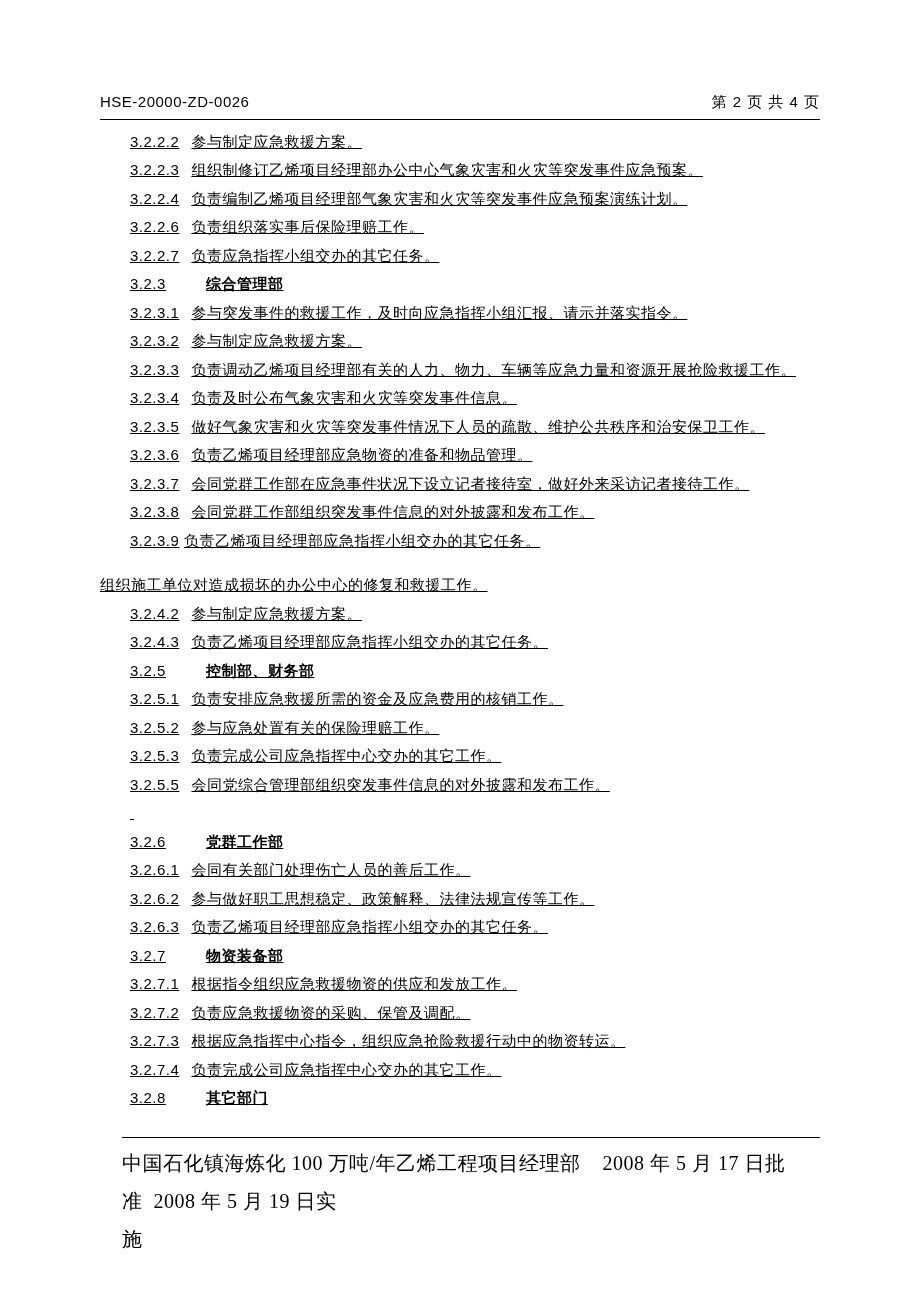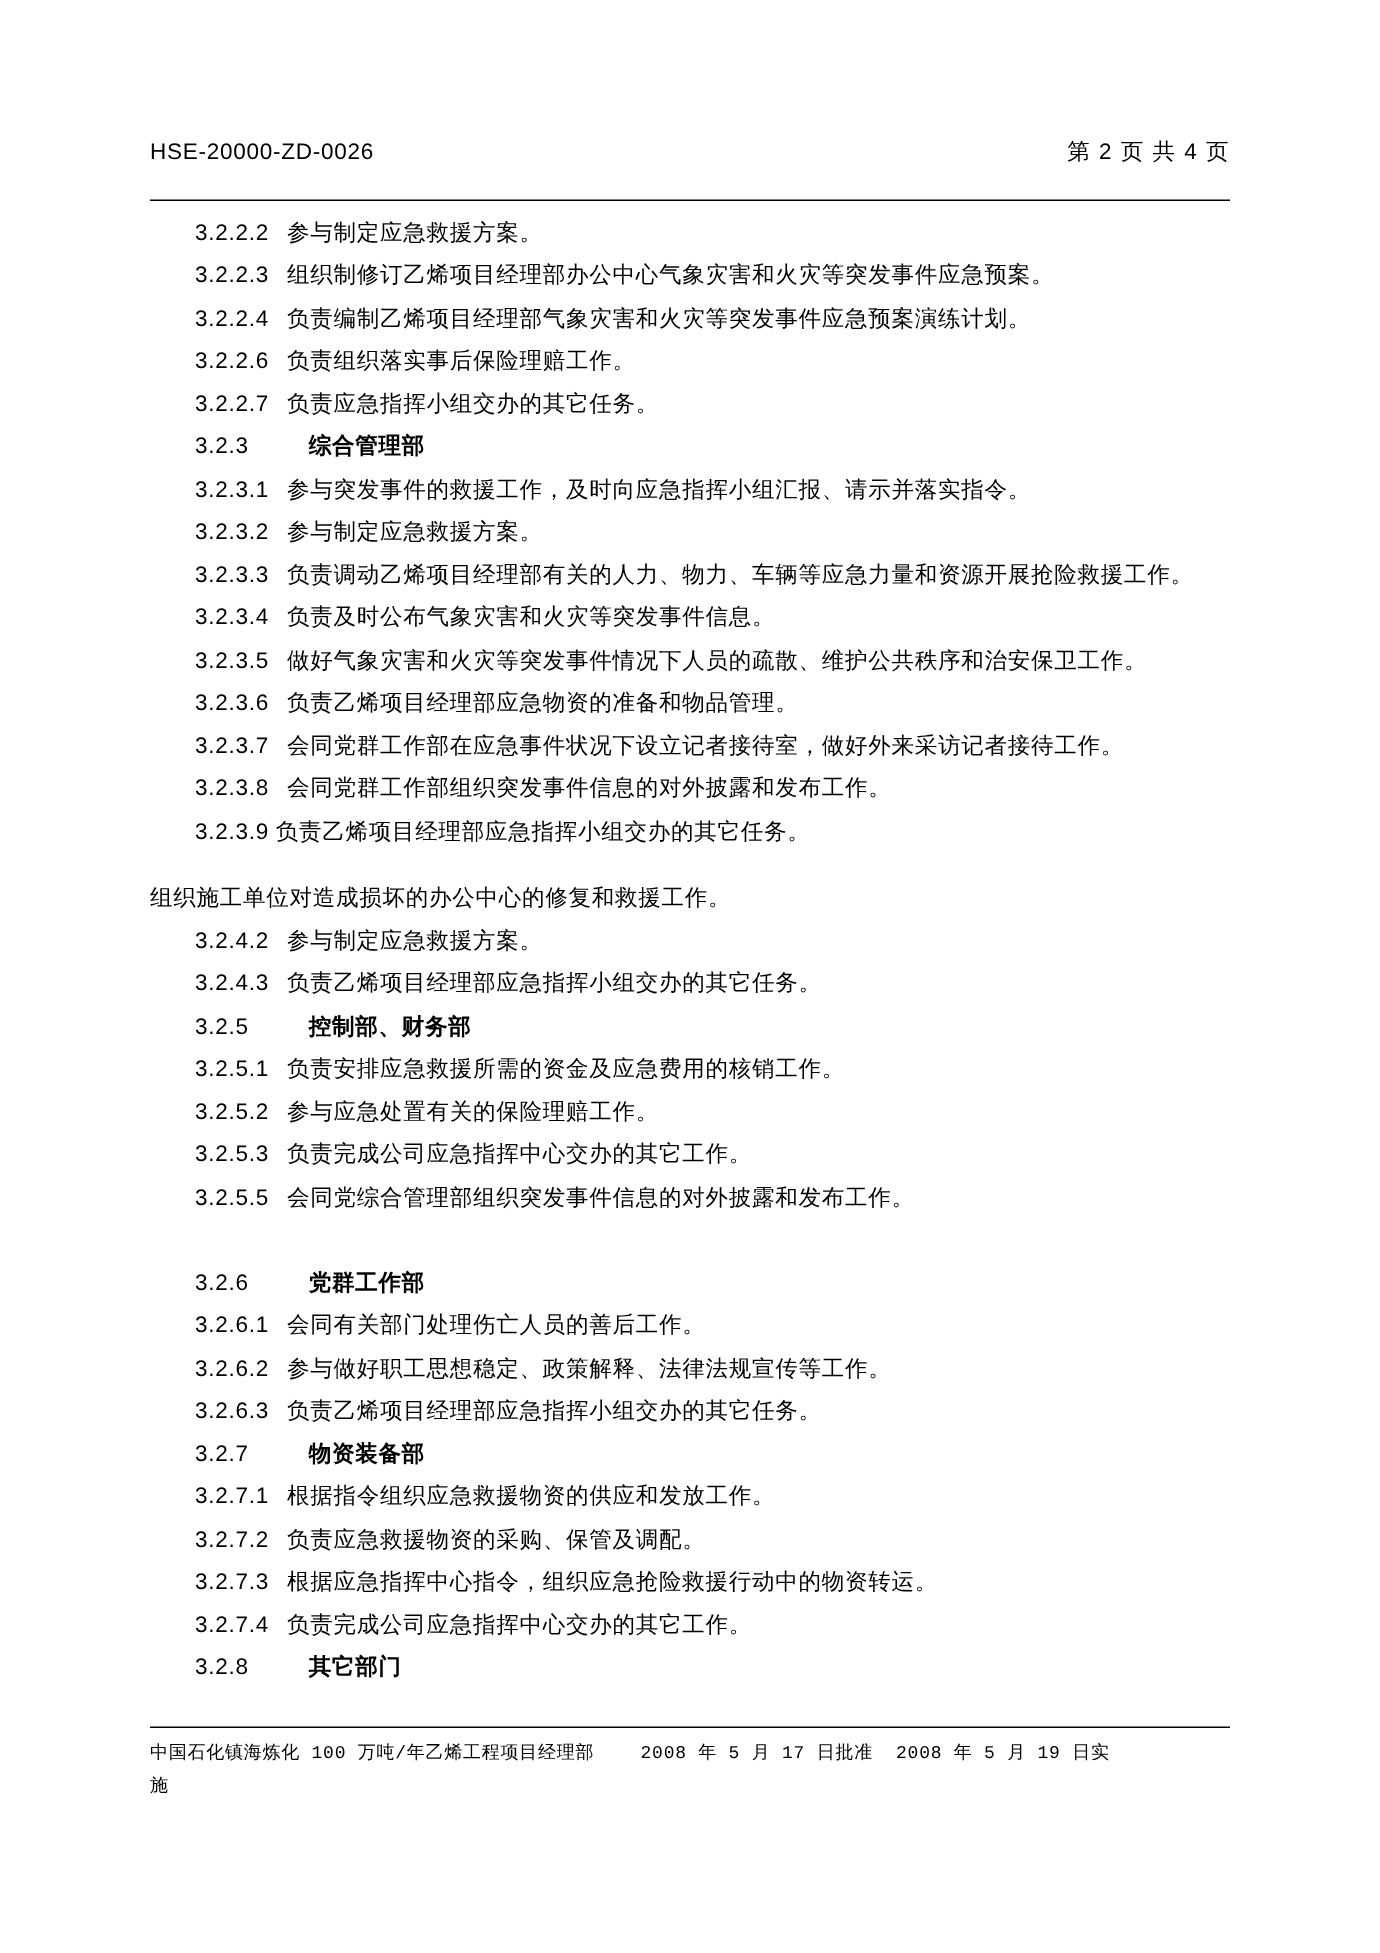--- a/index.html
+++ b/index.html
@@ -11,29 +11,30 @@
       background: #fff;
       width: 920px;
       min-height: 1302px;
       padding: 88px 100px 40px 100px;
       position: relative;
     }
     .header-row {
       display: flex;
       justify-content: space-between;
       border-bottom: 1.5px solid #000;
-      padding-bottom: 16px;
+      padding-bottom: 2px;
       margin-bottom: 8px;
       font-family: "Microsoft YaHei", "SimSun", sans-serif;
       font-size: 15px;
     }
     .doc-id { letter-spacing: 0.5px; }
     .page-info { letter-spacing: 1px; }
     .content {
       padding: 0;
+      text-decoration: underline;
     }
     .line {
       text-indent: 2em;
       letter-spacing: 0.5px;
     }
     .line.cont {
       text-indent: 0;
       margin-top: 16px;
     }
     .num {
@@ -42,23 +43,24 @@
       margin-right: 0.8em;
     }
     .section-title {
       font-weight: bold;
       margin-left: 28px;
     }
     .footer {
       border-top: 1.5px solid #000;
       padding-top: 6px;
       margin-top: 24px;
-      font-family: Liberation Mono, monospace;
-      font-size: 12px;
+      font-family: Liberation Serif, serif;
+      font-size: 20px;
       letter-spacing: 0.5px;
+      margin-left: 22px;
     }
   </style>
 </head>
 <body>
 
 <div class="header-row">
   <span class="doc-id">HSE-20000-ZD-0026</span>
   <span class="page-info">第 2 页  共 4 页</span>
 </div>
 

